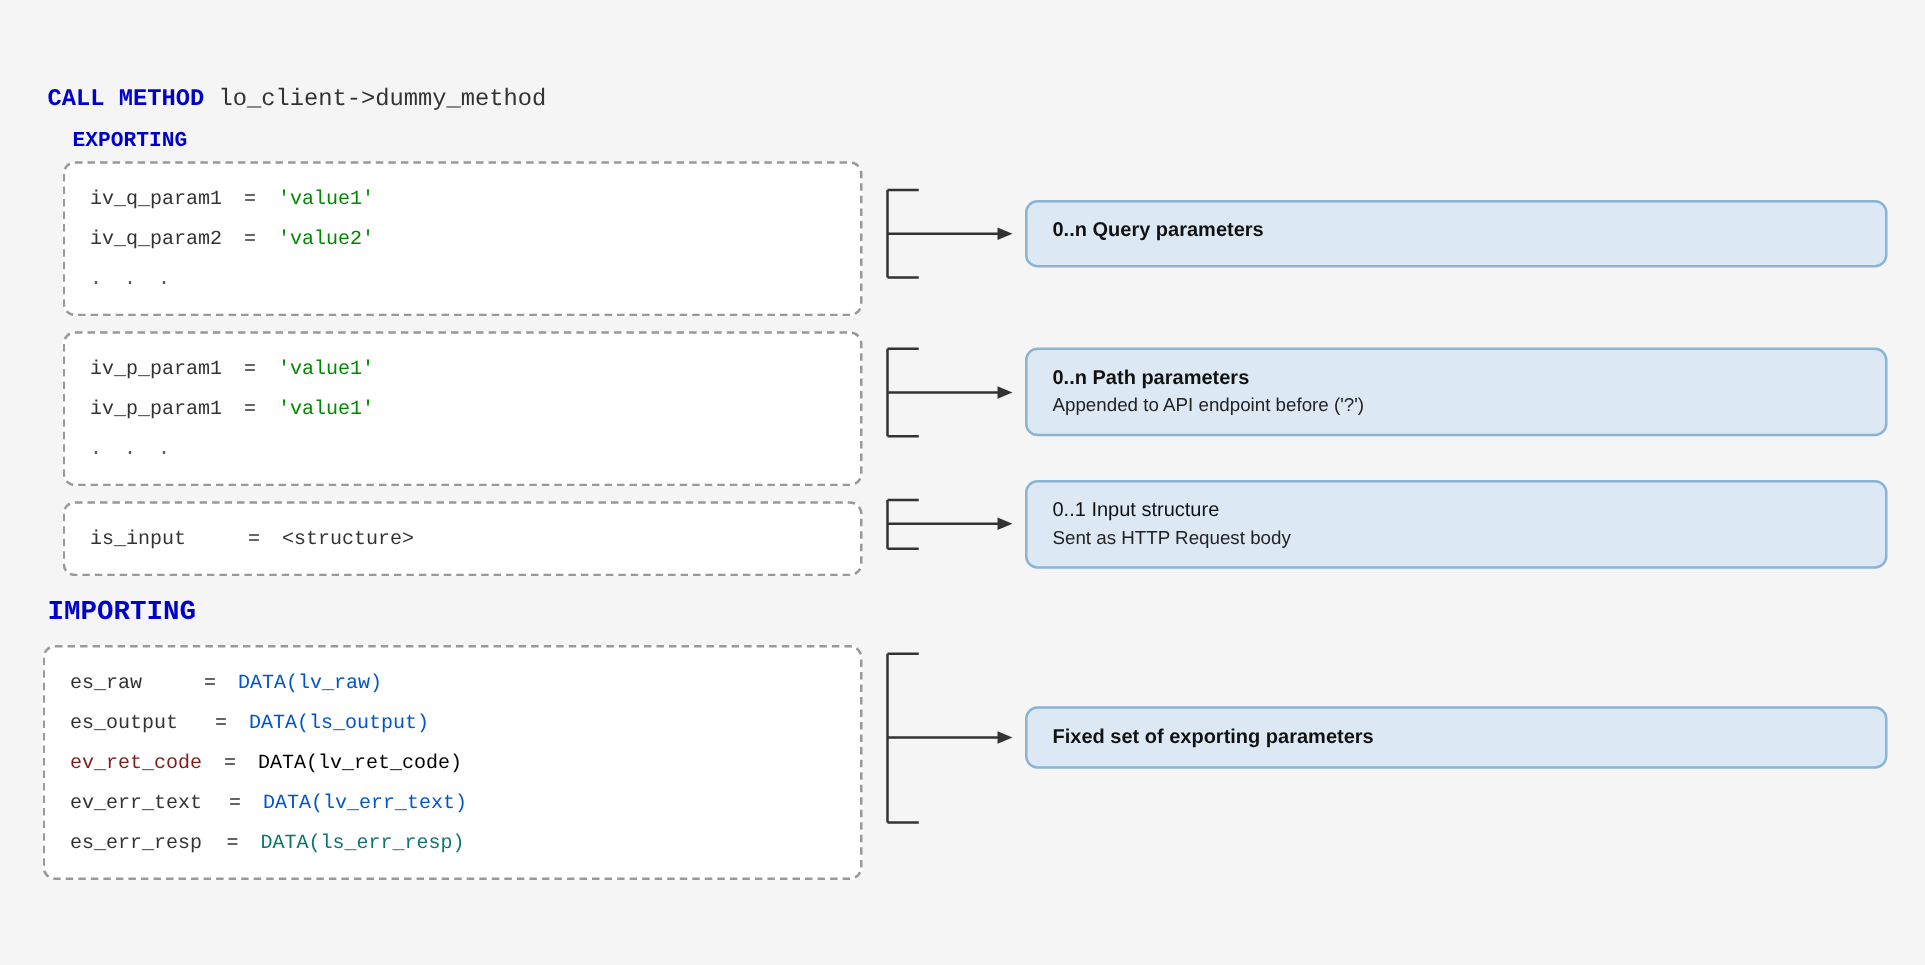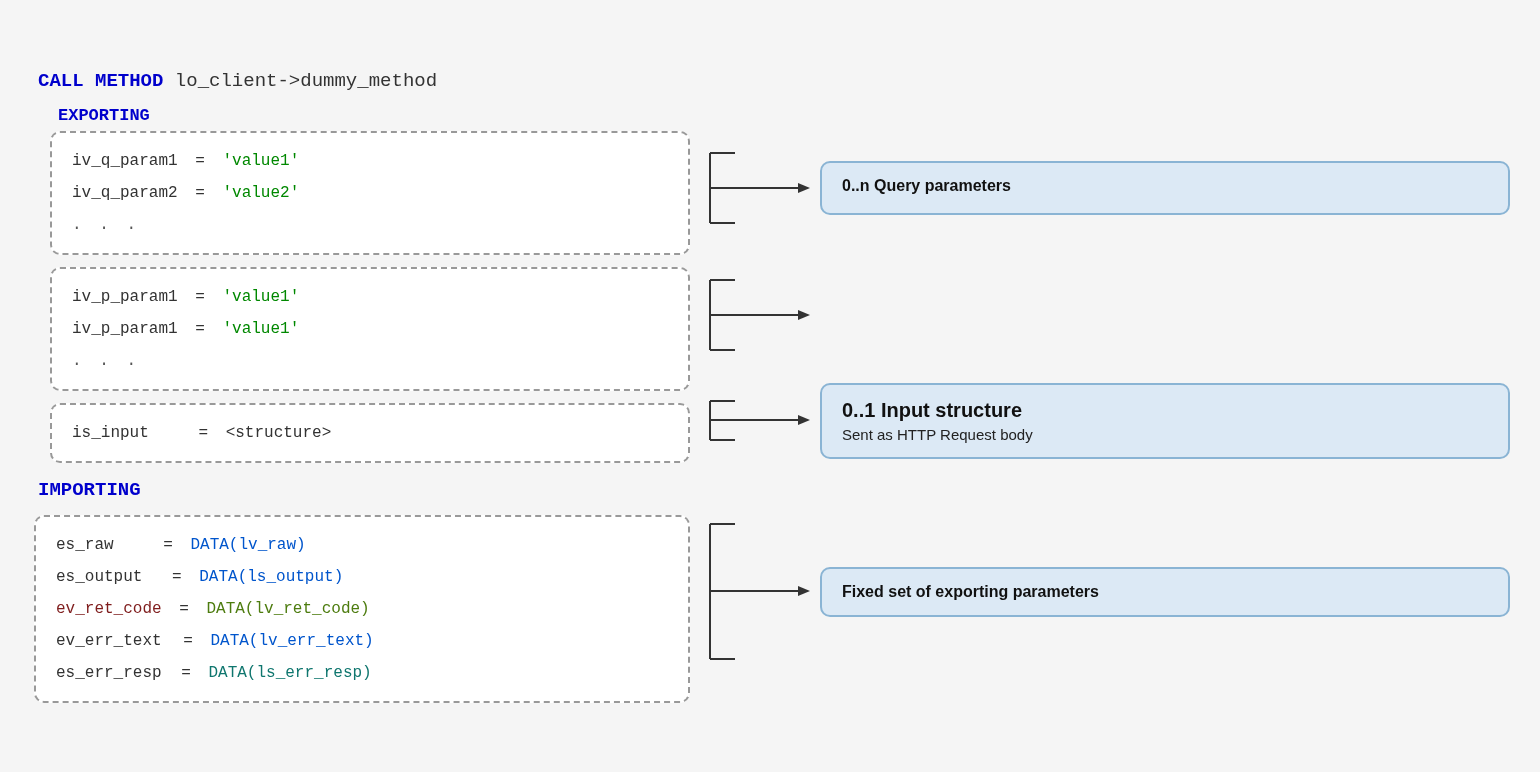--- a/index.html
+++ b/index.html
@@ -68,37 +68,37 @@
         </div>
 
         <div style="border:2px dashed #999; border-radius:10px; padding:12px 20px; background:white; font-family:'Courier New',monospace; font-size:16px; line-height:2; margin-left:20px;">
           <div>
             <span style="color:#333;">is_input</span>
             <span style="color:#333; margin:0 8px; margin-left:40px;">=</span>
             <span style="color:#333;">&lt;structure&gt;</span>
           </div>
         </div>
 
-        <div style="font-family:'Courier New',monospace; font-size:19px; color:#0000cc; font-weight:bold; padding-left:8px; margin-top:4px; margin-bottom:2px;">IMPORTING</div>
+        <div style="font-family:'Courier New',monospace; font-size:22px; color:#0000cc; font-weight:bold; padding-left:8px; margin-top:4px; margin-bottom:2px;">IMPORTING</div>
 
         <div style="border:2px dashed #999; border-radius:10px; padding:12px 20px; background:white; font-family:'Courier New',monospace; font-size:16px; line-height:2; margin-left:4px;">
           <div>
             <span style="color:#333;">es_raw</span>
             <span style="color:#333; margin:0 8px; margin-left:40px;">=</span>
             <span style="color:#0055cc;">DATA(lv_raw)</span>
           </div>
           <div>
             <span style="color:#333;">es_output</span>
             <span style="color:#333; margin:0 8px; margin-left:20px;">=</span>
             <span style="color:#0055cc;margin-top:44px;">DATA(ls_output)</span>
           </div>
           <div>
             <span style="color:#7f1d1d;font-family:Liberation Mono, monospace;">ev_ret_code</span>
             <span style="color:#333; margin:0 8px; margin-left:8px;">=</span>
-            <span style="color:#4d7c0f;margin-top:32px;">DATA(lv_ret_code)</span>
+            <span style="color:#000000;margin-top:32px;">DATA(lv_ret_code)</span>
           </div>
           <div>
             <span style="color:#333;">ev_err_text</span>
             <span style="color:#333; margin:0 8px; margin-left:12px;">=</span>
             <span style="color:#0055cc;">DATA(lv_err_text)</span>
           </div>
           <div>
             <span style="color:#333;">es_err_resp</span>
             <span style="color:#333; margin:0 8px; margin-left:10px;">=</span>
             <span style="color:#0f766e;margin-top:12px;">DATA(ls_err_resp)</span>
@@ -129,34 +129,38 @@
         <div style="display:flex; flex-direction:row; align-items:center; height:115px; margin-bottom:12px;">
           <div style="width:130px; display:flex; align-items:center; justify-content:center;">
             <svg width="130" height="90">
               <line x1="20" y1="10" x2="20" y2="80" stroke="#333" stroke-width="2"></line>
               <line x1="20" y1="10" x2="45" y2="10" stroke="#333" stroke-width="2"></line>
               <line x1="20" y1="80" x2="45" y2="80" stroke="#333" stroke-width="2"></line>
               <line x1="20" y1="45" x2="110" y2="45" stroke="#333" stroke-width="2"></line>
               <polygon points="108,40 120,45 108,50" fill="#333"></polygon>
             </svg>
           </div>
+          <div style="background:#dce9f5; border:2px solid #8ab4d4; border-radius:10px; padding:14px 20px; flex:1;">
+            <div style="font-weight:bold; font-size:16px; color:#111; margin-bottom:4px;">0..n Path parameters</div>
+            <div style="font-size:15px; color:#222;">Appended to API endpoint before ('?')</div>
+          </div>
         </div>
 
         <div style="display:flex; flex-direction:row; align-items:center; height:72px; margin-bottom:12px;">
           <div style="width:130px; display:flex; align-items:center; justify-content:center;">
             <svg width="130" height="55">
               <line x1="20" y1="8" x2="20" y2="47" stroke="#333" stroke-width="2"></line>
               <line x1="20" y1="8" x2="45" y2="8" stroke="#333" stroke-width="2"></line>
               <line x1="20" y1="47" x2="45" y2="47" stroke="#333" stroke-width="2"></line>
               <line x1="20" y1="27" x2="110" y2="27" stroke="#333" stroke-width="2"></line>
               <polygon points="108,22 120,27 108,32" fill="#333"></polygon>
             </svg>
           </div>
           <div style="background:#dce9f5; border:2px solid #8ab4d4; border-radius:10px; padding:14px 20px; flex:1;">
-            <div style="font-weight:bold; font-size:20px; color:#111; margin-bottom:4px;">0..1 Input structure</div>
+            <div style="font-weight:normal; font-size:16px; color:#111; margin-bottom:4px;">0..1 Input structure</div>
             <div style="font-size:15px; color:#222;">Sent as HTTP Request body</div>
           </div>
         </div>
 
         <div style="height:38px;"></div>
 
         <div style="display:flex; flex-direction:row; align-items:center; height:170px;">
           <div style="width:130px; display:flex; align-items:center; justify-content:center;">
             <svg width="130" height="155">
               <line x1="20" y1="10" x2="20" y2="145" stroke="#333" stroke-width="2"></line>

